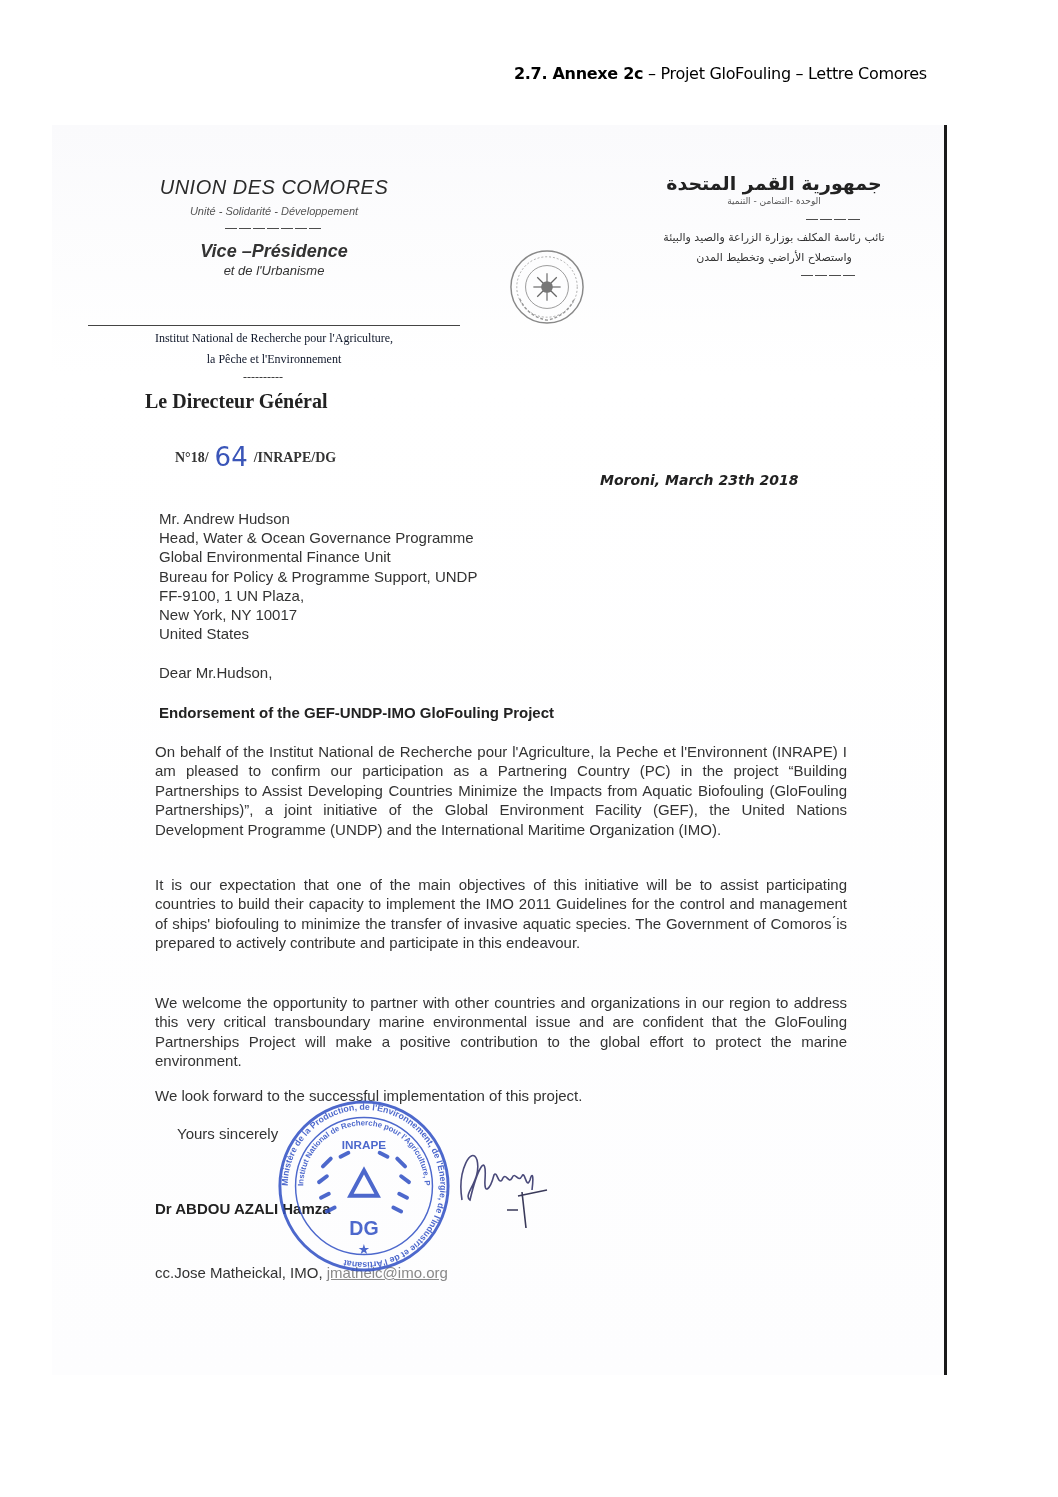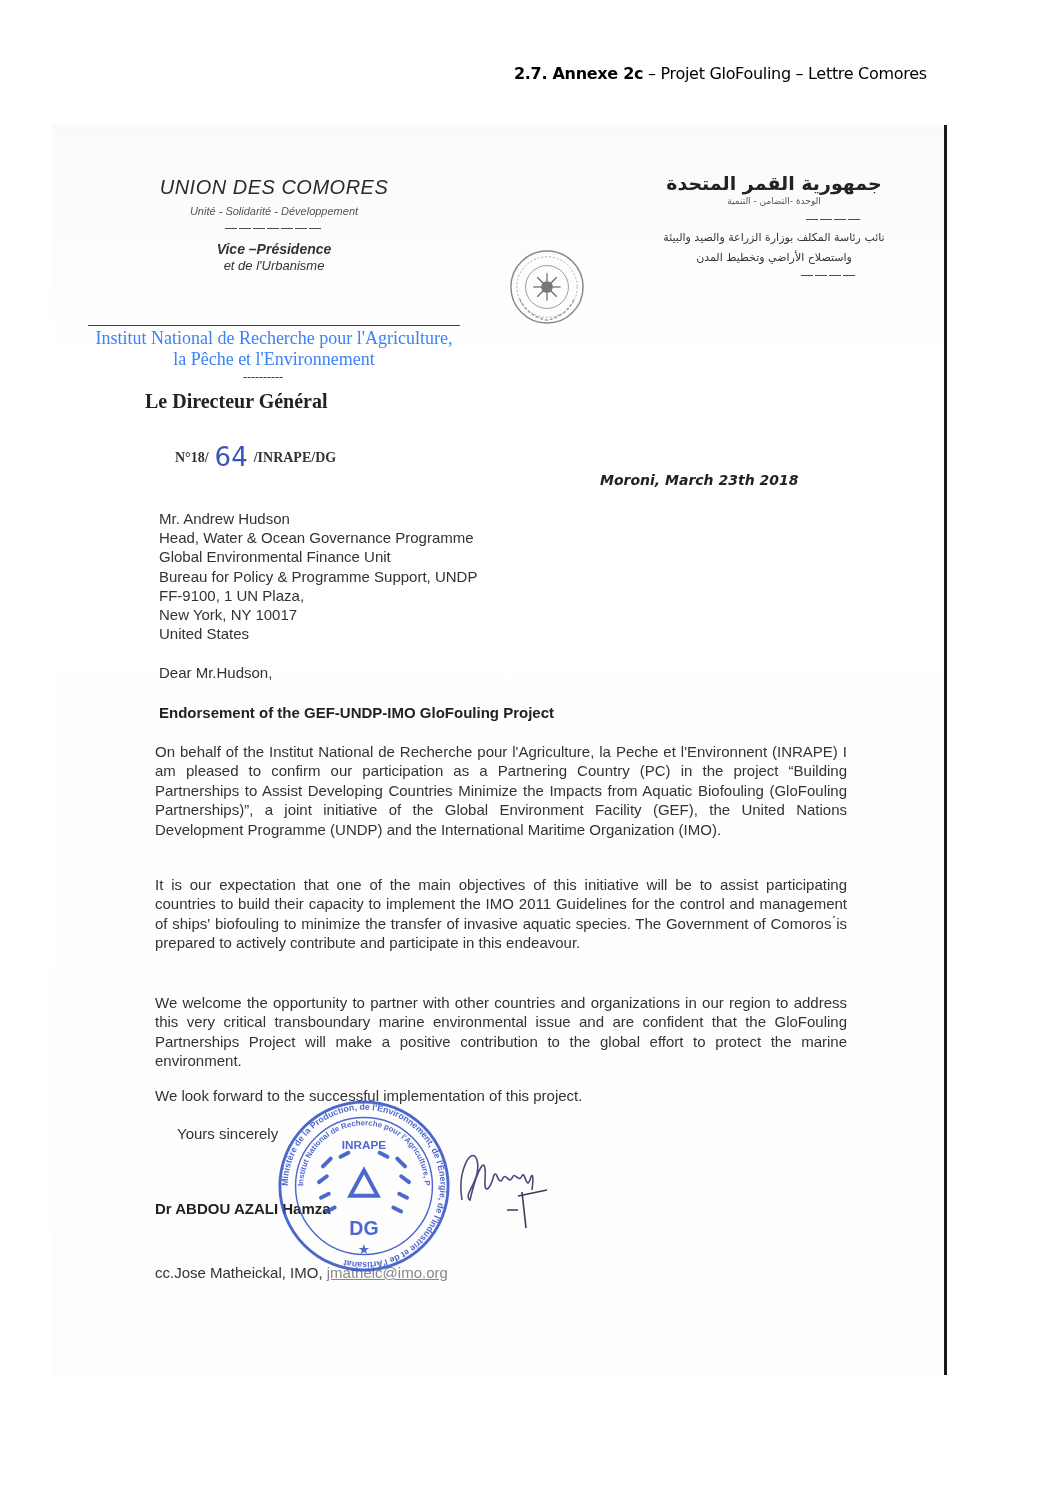--- a/index.html
+++ b/index.html
@@ -8,25 +8,25 @@
     .page-header { position: absolute; top: 64px; left: 514px; font-family: "DejaVu Sans", sans-serif; font-size: 16px; color: #000; white-space: nowrap; letter-spacing: -0.3px; }
     .page-header b { font-weight: bold; }
 
     .scan { position: absolute; top: 125px; left: 52px; width: 894px; height: 1250px; background: linear-gradient(180deg, #fafafc 0%, #ffffff 20%, #fdfdfe 100%); }
     .scan-edge { position: absolute; top: 125px; left: 944px; width: 3px; height: 1250px; background: #1a1a1a; }
 
     .lh-left { position: absolute; top: 176px; left: 84px; width: 380px; text-align: center; color: #333; }
     .union { font-size: 20px; font-style: italic; letter-spacing: 0.5px; color: #2a2a2a; }
     .motto { font-size: 11px; font-style: italic; color: #555; margin-top: 6px; }
     .dashes { letter-spacing: 2px; font-size: 12px; color: #333; margin-top: 4px; }
-    .vp { font-size: 14px; font-style: italic; font-weight: bold; margin-top: 6px; }
+    .vp { font-size: 18px; font-style: italic; font-weight: bold; margin-top: 6px; }
     .ministry { font-size: 13px; font-style: italic; line-height: 18px; }
     .rule { position: absolute; top: 325px; left: 88px; width: 372px; height: 1px; background: #444; }
 
-    .inst { position: absolute; top: 328px; left: 88px; width: 372px; text-align: center; font-family: "Liberation Serif", serif; font-size: 18px; line-height: 21px; color: #3b82f6; }
+    .inst { position: absolute; top: 328px; left: 88px; width: 372px; text-align: center; font-family: "Liberation Serif", serif; font-size: 12px; line-height: 21px; color: #0f172a; }
     .inst-dash { position: absolute; top: 370px; left: 243px; font-family: "Liberation Serif", serif; font-size: 12px; color: #333; letter-spacing: 0; }
     .dg-title { position: absolute; top: 390px; left: 145px; font-family: "Liberation Serif", serif; font-size: 20px; font-weight: bold; color: #222; }
     .ref { position: absolute; top: 438px; left: 140px; font-family: "Liberation Serif", serif; font-size: 14px; font-weight: bold; color: #333; margin-left: 35px; }
     .ref .hw { font-family: "DejaVu Sans", sans-serif; font-weight: normal; font-size: 26px; color: #3a55b8; position: relative; top: 4px; margin: 0 6px; }
 
     .emblem { position: absolute; top: 248px; left: 508px; width: 78px; height: 78px; }
 
     .lh-right { position: absolute; top: 172px; left: 640px; width: 268px; text-align: center; color: #333; }
     .ar-title { font-family: "DejaVu Sans", sans-serif; font-size: 19px; font-weight: bold; text-align: center; direction: rtl; color: #222; }
     .ar-motto { font-family: "DejaVu Sans", sans-serif; font-size: 9px; direction: rtl; color: #555; margin-top: 2px; padding-right: 0; }

